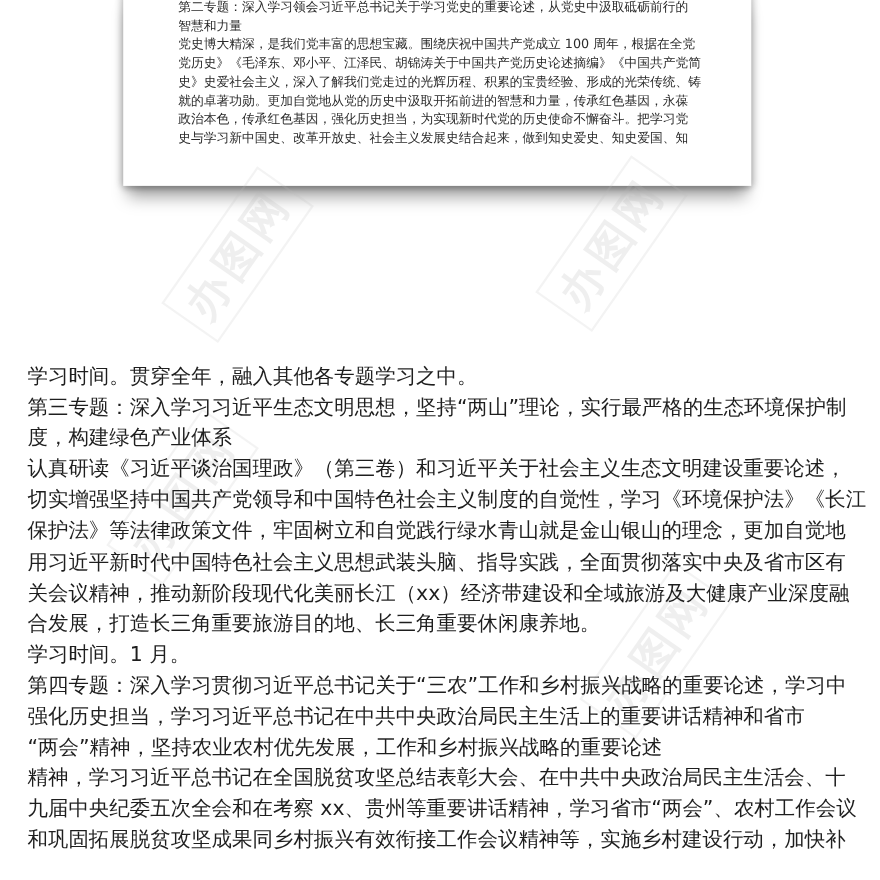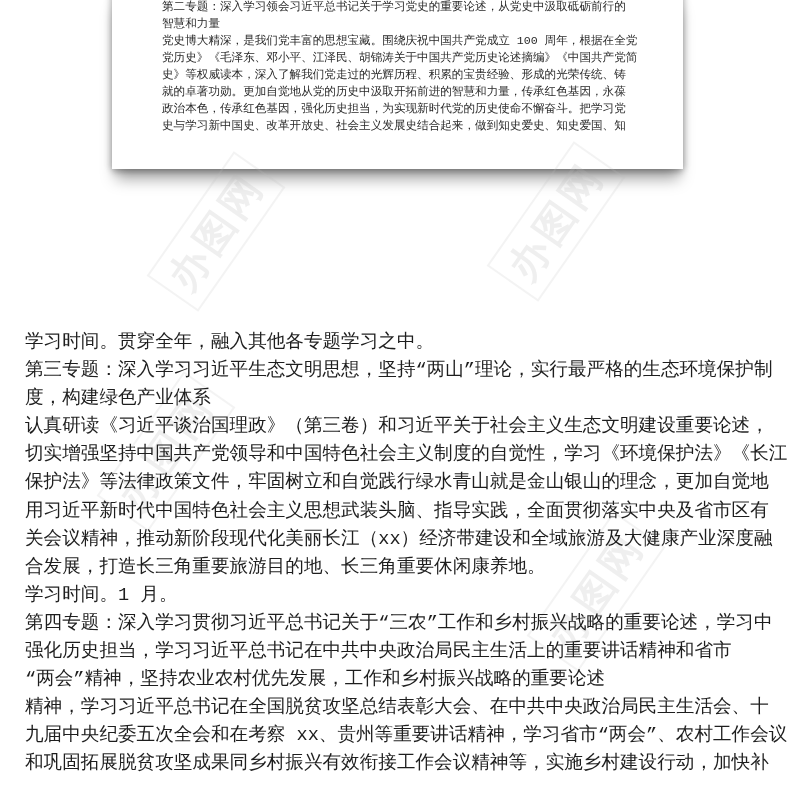--- a/index.html
+++ b/index.html
@@ -10,21 +10,20 @@
     overflow: hidden;
     background: #ffffff;
     font-family: "DejaVu Sans", "Liberation Sans", sans-serif;
     color: #1a1a1a;
   }
   .page {
     position: relative;
     width: 800px;
     height: 775px;
     overflow: hidden;
-    font-family: Liberation Mono, monospace;
   }
   .preview-card {
     position: absolute;
     left: 112px;
     top: -8px;
     width: 571px;
     height: 177px;
     background: #ffffff;
     box-shadow: 0 14px 14px -4px rgba(0,0,0,0.35), 0 4px 6px rgba(0,0,0,0.18), -3px 0 6px rgba(0,0,0,0.12), 3px 0 6px rgba(0,0,0,0.12);
     overflow: hidden;
@@ -70,21 +69,21 @@
 <body>
 
 <div class="page">
 
   <div class="preview-card">
     <div class="card-text">
       <span class="card-line" style="margin-top:6px">第二专题：深入学习领会习近平总书记关于学习党史的重要论述，从党史中汲取砥砺前行的</span>
       <span class="card-line">智慧和力量</span>
       <span class="card-line">党史博大精深，是我们党丰富的思想宝藏。围绕庆祝中国共产党成立 100 周年，根据在全党</span>
       <span class="card-line">党历史》《毛泽东、邓小平、江泽民、胡锦涛关于中国共产党历史论述摘编》《中国共产党简</span>
-      <span class="card-line">史》等权威读本，深入了解我们党走过的光辉历程、积累的宝贵经验、形成的光荣传统、铸</span>
+      <span class="card-line">史》史爱社会主义，深入了解我们党走过的光辉历程、积累的宝贵经验、形成的光荣传统、铸</span>
       <span class="card-line">就的卓著功勋。更加自觉地从党的历史中汲取开拓前进的智慧和力量，传承红色基因，永葆</span>
       <span class="card-line">政治本色，传承红色基因，强化历史担当，为实现新时代党的历史使命不懈奋斗。把学习党</span>
       <span class="card-line">史与学习新中国史、改革开放史、社会主义发展史结合起来，做到知史爱史、知史爱国、知</span>
     </div>
   </div>
 
   <div class="watermark" style="left:140px; top:200px;">办图网</div>
   <div class="watermark" style="left:480px; top:190px;">办图网</div>
   <div class="watermark" style="left:90px; top:420px;">办图网</div>
   <div class="watermark" style="left:520px; top:560px;">办图网</div>

